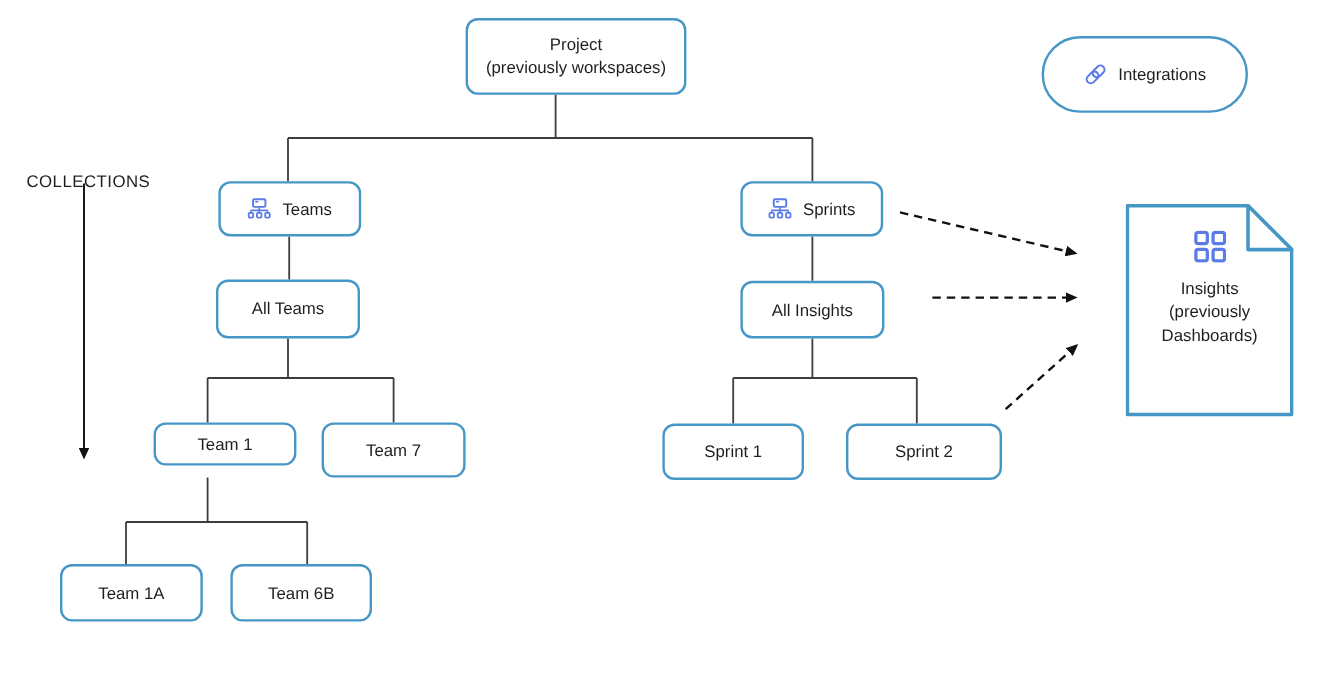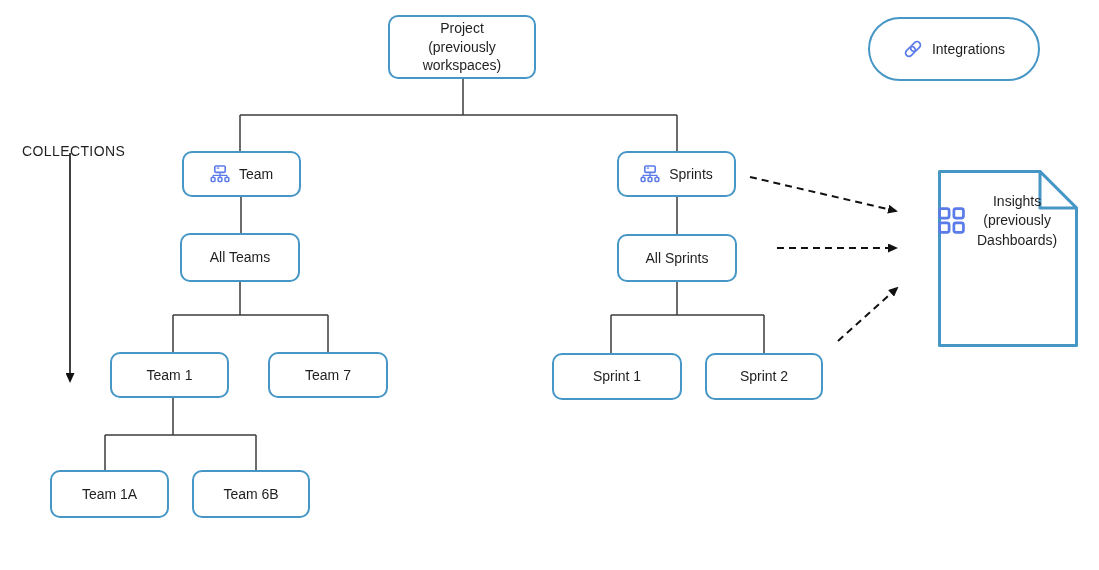--- a/index.html
+++ b/index.html
@@ -62,21 +62,21 @@
     width:140px;height:177px;
     z-index:2;
   }
   .doc svg.doc-shape{position:absolute;left:0;top:0;}
   .doc .doc-shape path{stroke:var(--box-border);stroke-width:3;fill:#ffffff;stroke-linejoin:round;}
   .doc-content{
     position:absolute;
     left:0;top:22px;
     width:140px;
     display:flex;
-    flex-direction:row;
+    flex-direction:column;
     align-items:center;
     gap:12px;
   }
   .doc-label{font-size:14px;text-align:center;line-height:1.38;}
   .icon{display:inline-flex;flex:none;}
   .icon svg .stroke{stroke:var(--icon-blue);fill:none;}
 </style>
 </head>
 <body>
 
@@ -96,24 +96,24 @@
 
     <line class="solid-arrow" x1="70" y1="153" x2="70" y2="381" marker-end="url(#ah)"></line>
 
     <line class="dashed" x1="750" y1="177" x2="896" y2="211" marker-end="url(#ah)"></line>
     <line class="dashed" x1="777" y1="248" x2="896" y2="248" marker-end="url(#ah)"></line>
     <line class="dashed" x1="838" y1="341" x2="897" y2="288" marker-end="url(#ah)"></line>
   </svg>
 
   <div class="collections">COLLECTIONS</div>
 
-  <div class="node multiline" style="left:388px;top:15px;width:148px;height:64px;">Project
+  <div class="node multiline" style="left:388px;top:15px;width:184px;height:64px;">Project
 (previously workspaces)</div>
 
-  <div class="node pill" style="left:868px;top:17px;width:172px;height:64px;">
+  <div class="node pill" style="left:868px;top:30px;width:172px;height:64px;">
     <span class="icon">
       <svg width="20" height="20" viewBox="0 0 20 20">
         <g transform="rotate(-45 10 10)">
           <rect class="stroke" x="0.9" y="6.6" width="11" height="6.8" rx="3.4" stroke-width="1.7"></rect>
           <rect class="stroke" x="8.1" y="6.6" width="11" height="6.8" rx="3.4" stroke-width="1.7"></rect>
         </g>
       </svg>
     </span>
     <span>Integrations</span>
   </div>
@@ -122,46 +122,46 @@
     <span class="icon">
       <svg width="20" height="18" viewBox="0 0 20 18">
         <rect class="stroke" x="4.8" y="1" width="10.4" height="6.4" rx="1.2" stroke-width="1.6"></rect>
         <line class="stroke" x1="6.7" y1="3.1" x2="9.2" y2="3.1" stroke-width="1.2"></line>
         <path class="stroke" d="M10 7.4 V10.3 M3 10.3 H17 M3 10.3 V12.4 M10 10.3 V12.4 M17 10.3 V12.4" stroke-width="1.3"></path>
         <rect class="stroke" x="1.2" y="12.4" width="3.8" height="4" rx="0.9" stroke-width="1.5"></rect>
         <rect class="stroke" x="8.1" y="12.4" width="3.8" height="4" rx="0.9" stroke-width="1.5"></rect>
         <rect class="stroke" x="15" y="12.4" width="3.8" height="4" rx="0.9" stroke-width="1.5"></rect>
       </svg>
     </span>
-    <span>Team</span>
+    <span>Teams</span>
   </div>
 
   <div class="node" style="left:180px;top:233px;width:120px;height:49px;">All Teams</div>
 
   <div class="node" style="left:617px;top:151px;width:119px;height:46px;">
     <span class="icon">
       <svg width="20" height="18" viewBox="0 0 20 18">
         <rect class="stroke" x="4.8" y="1" width="10.4" height="6.4" rx="1.2" stroke-width="1.6"></rect>
         <line class="stroke" x1="6.7" y1="3.1" x2="9.2" y2="3.1" stroke-width="1.2"></line>
         <path class="stroke" d="M10 7.4 V10.3 M3 10.3 H17 M3 10.3 V12.4 M10 10.3 V12.4 M17 10.3 V12.4" stroke-width="1.3"></path>
         <rect class="stroke" x="1.2" y="12.4" width="3.8" height="4" rx="0.9" stroke-width="1.5"></rect>
         <rect class="stroke" x="8.1" y="12.4" width="3.8" height="4" rx="0.9" stroke-width="1.5"></rect>
         <rect class="stroke" x="15" y="12.4" width="3.8" height="4" rx="0.9" stroke-width="1.5"></rect>
       </svg>
     </span>
     <span>Sprints</span>
   </div>
 
-  <div class="node" style="left:617px;top:234px;width:120px;height:48px;">All Sprints</div>
+  <div class="node" style="left:617px;top:234px;width:120px;height:48px;">All Insights</div>
 
-  <div class="node" style="left:110px;top:352px;width:119px;height:46px;">Team 1</div>
+  <div class="node" style="left:128px;top:352px;width:119px;height:36px;">Team 1</div>
   <div class="node" style="left:268px;top:352px;width:120px;height:46px;">Team 7</div>
 
-  <div class="node" style="left:552px;top:353px;width:130px;height:47px;">Sprint 1</div>
-  <div class="node" style="left:705px;top:353px;width:118px;height:47px;">Sprint 2</div>
+  <div class="node" style="left:552px;top:353px;width:118px;height:47px;">Sprint 1</div>
+  <div class="node" style="left:705px;top:353px;width:130px;height:47px;">Sprint 2</div>
 
   <div class="node" style="left:38px;top:470px;width:119px;height:48px;margin-left:12px;">Team 1A</div>
   <div class="node" style="left:192px;top:470px;width:118px;height:48px;">Team 6B</div>
 
   <div class="doc">
     <svg class="doc-shape" width="140" height="177" viewBox="0 0 140 177">
       <path d="M1.5,1.5 H102 L138.5,38 V175.5 H1.5 Z"></path>
       <path d="M102,1.5 V38 H138.5 Z"></path>
     </svg>
     <div class="doc-content">

